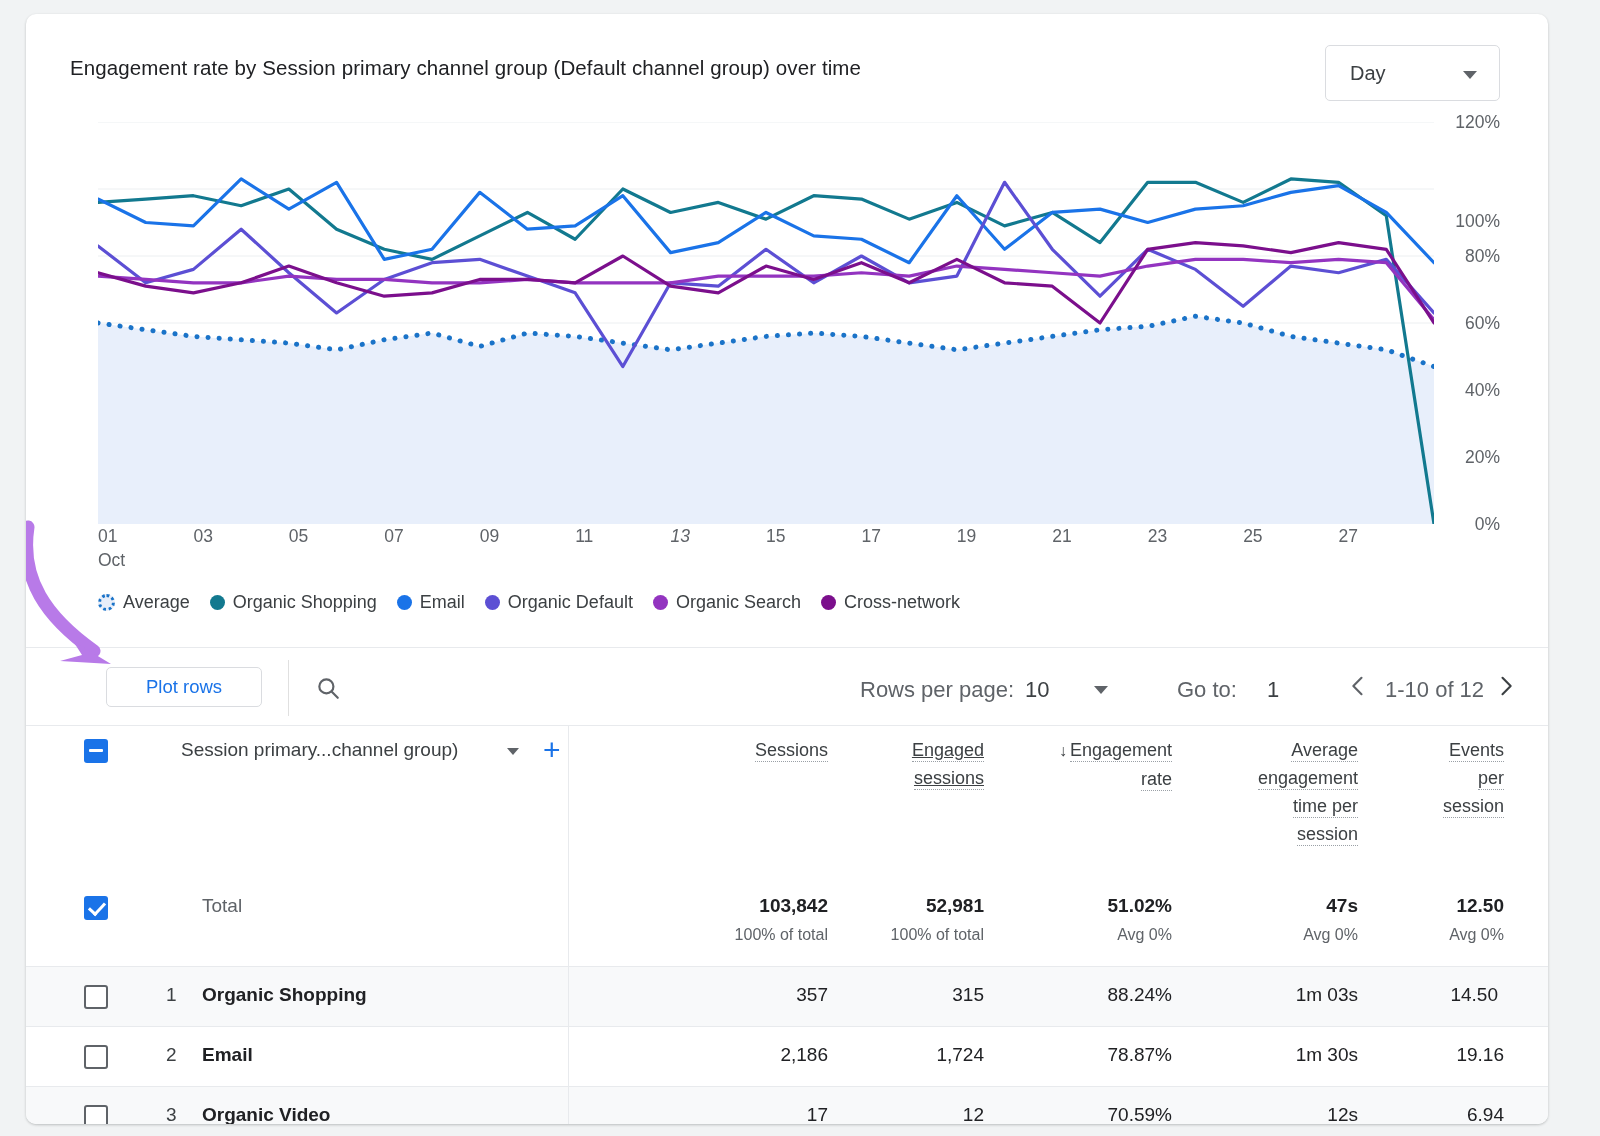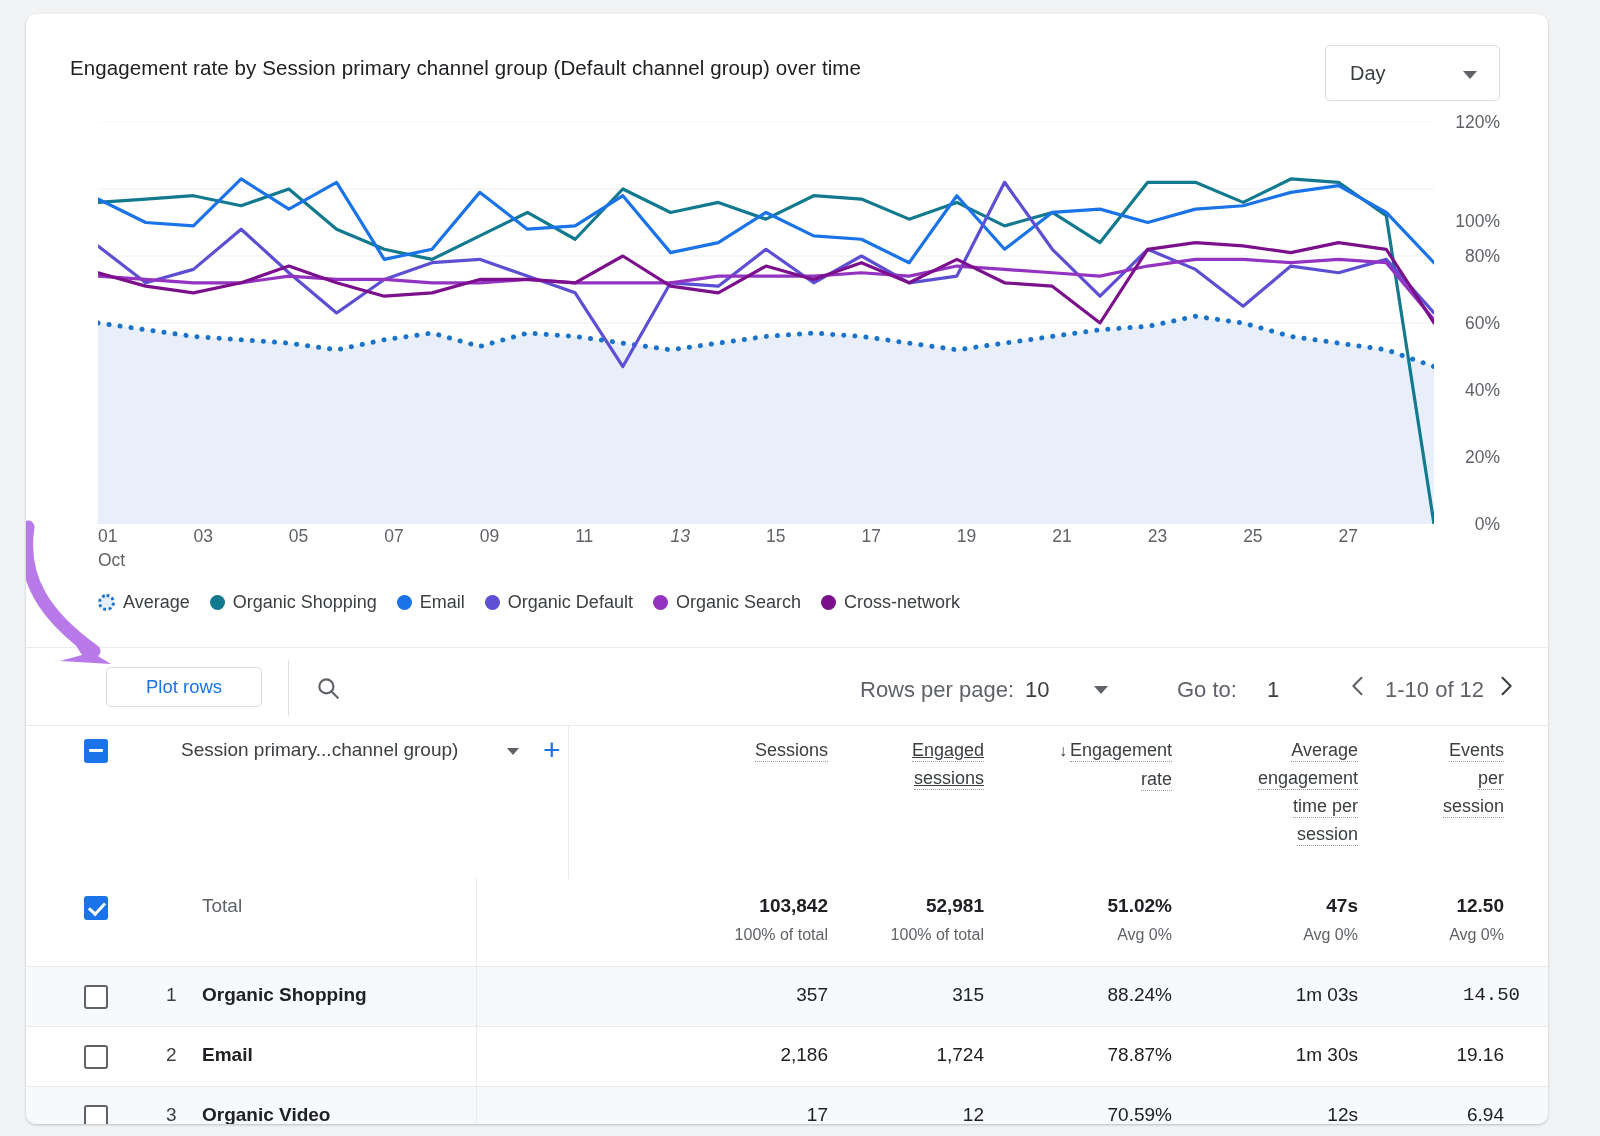--- a/index.html
+++ b/index.html
@@ -277,21 +277,21 @@
   .row {
     position: relative;
     height: 60px;
     border-top: 1px solid #e8eaed;
   }
   .row.total { height: 88px; border-top: none; }
   .row.alt { background: #f8f9fa; }
   .row .rowdim {
     position: absolute;
     left: 0; top: 0;
-    width: 451px; height: 100%;
+    width: 543px; height: 100%;
     border-right: 1px solid #e8eaed;
   }
   .cb-checked {
     left: 58px; top: 18px;
     background: #1a73e8;
   }
   .cb-checked::after {
     content: "";
     position: absolute;
     left: 8px; top: 3px;
@@ -519,21 +519,21 @@
           <div class="row alt">
             <div class="rowdim">
               <span class="cb cb-empty"></span>
               <span class="row-index">1</span>
               <span class="row-label">Organic Shopping</span>
             </div>
             <span class="cellv" style="right: 720px;">357</span>
             <span class="cellv" style="right: 564px;">315</span>
             <span class="cellv" style="right: 376px;">88.24%</span>
             <span class="cellv" style="right: 190px; margin-left: 36px;">1m 03s</span>
-            <span class="cellv" style="right: 28px; font-family: Liberation Mono, monospace;">14.50</span>
+            <span class="cellv" style="right: 50px;">14.50</span>
           </div>
           <div class="row">
             <div class="rowdim">
               <span class="cb cb-empty"></span>
               <span class="row-index">2</span>
               <span class="row-label">Email</span>
             </div>
             <span class="cellv" style="right: 720px;">2,186</span>
             <span class="cellv" style="right: 564px;">1,724</span>
             <span class="cellv" style="right: 376px;">78.87%</span>

